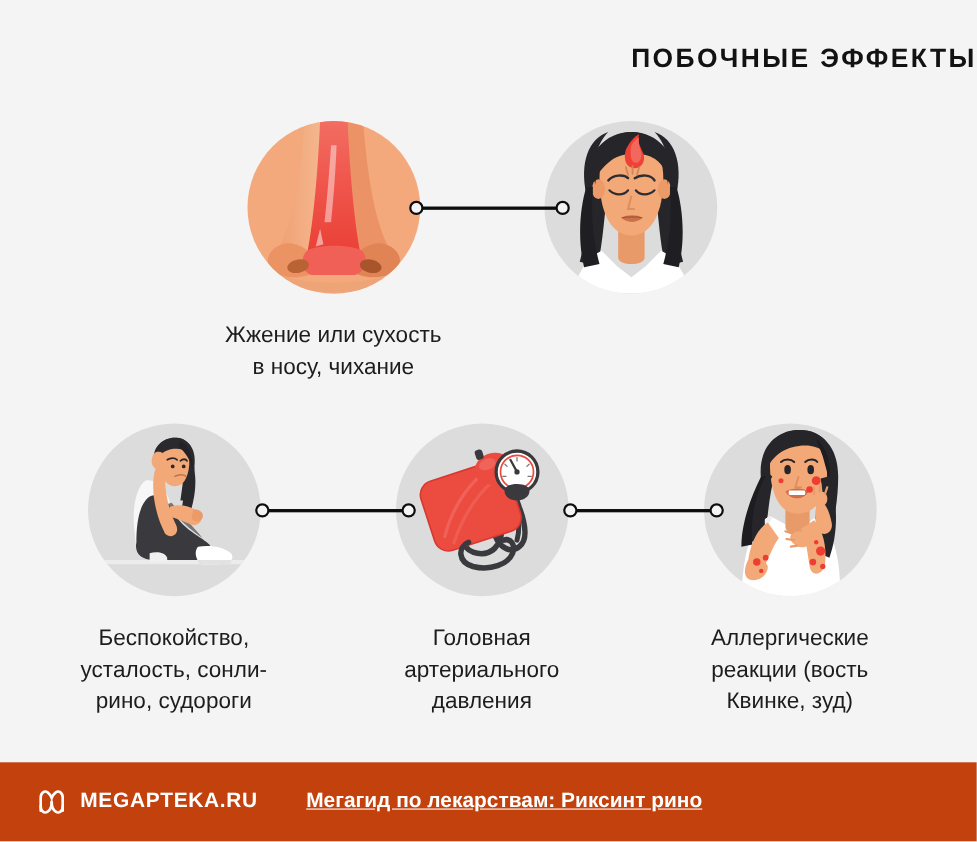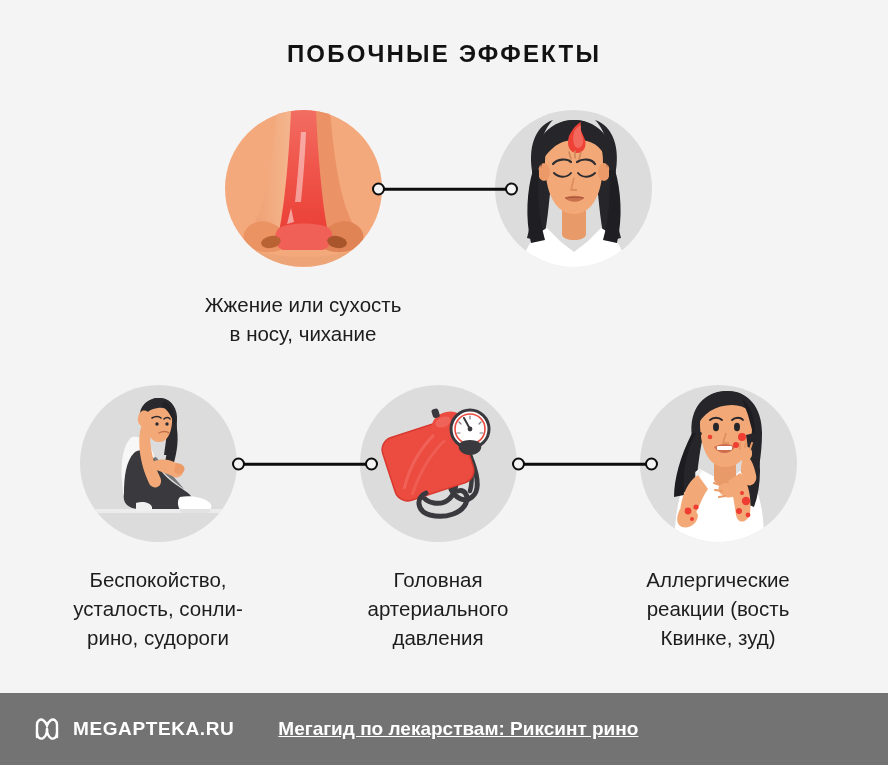--- a/index.html
+++ b/index.html
@@ -20,21 +20,21 @@
     height: 765px;
     background: #f4f4f4;
   }
 
   
   .title {
     position: absolute;
     top: 40px;
     left: 0;
     width: 888px;
-    text-align: center;
+    text-align: right;
     font-size: 24px;
     font-weight: bold;
     letter-spacing: 2.2px;
     color: #121212;
     text-transform: uppercase;
   }
 
   
   .row {
     position: absolute;
@@ -111,21 +111,21 @@
   .conn-2 { top: 456px; left: 232px; width: 146px; }
   .conn-3 { top: 456px; left: 512px; width: 146px; }
 
   
   .footer {
     position: absolute;
     bottom: 0;
     left: 0;
     width: 888px;
     height: 72px;
-    background: #737373;
+    background: #c2410c;
     display: flex;
     align-items: center;
   }
   .footer .logo-mark {
     margin-left: 33px;
     width: 28px;
     height: 28px;
     flex: none;
   }
   .footer .logo-text {

